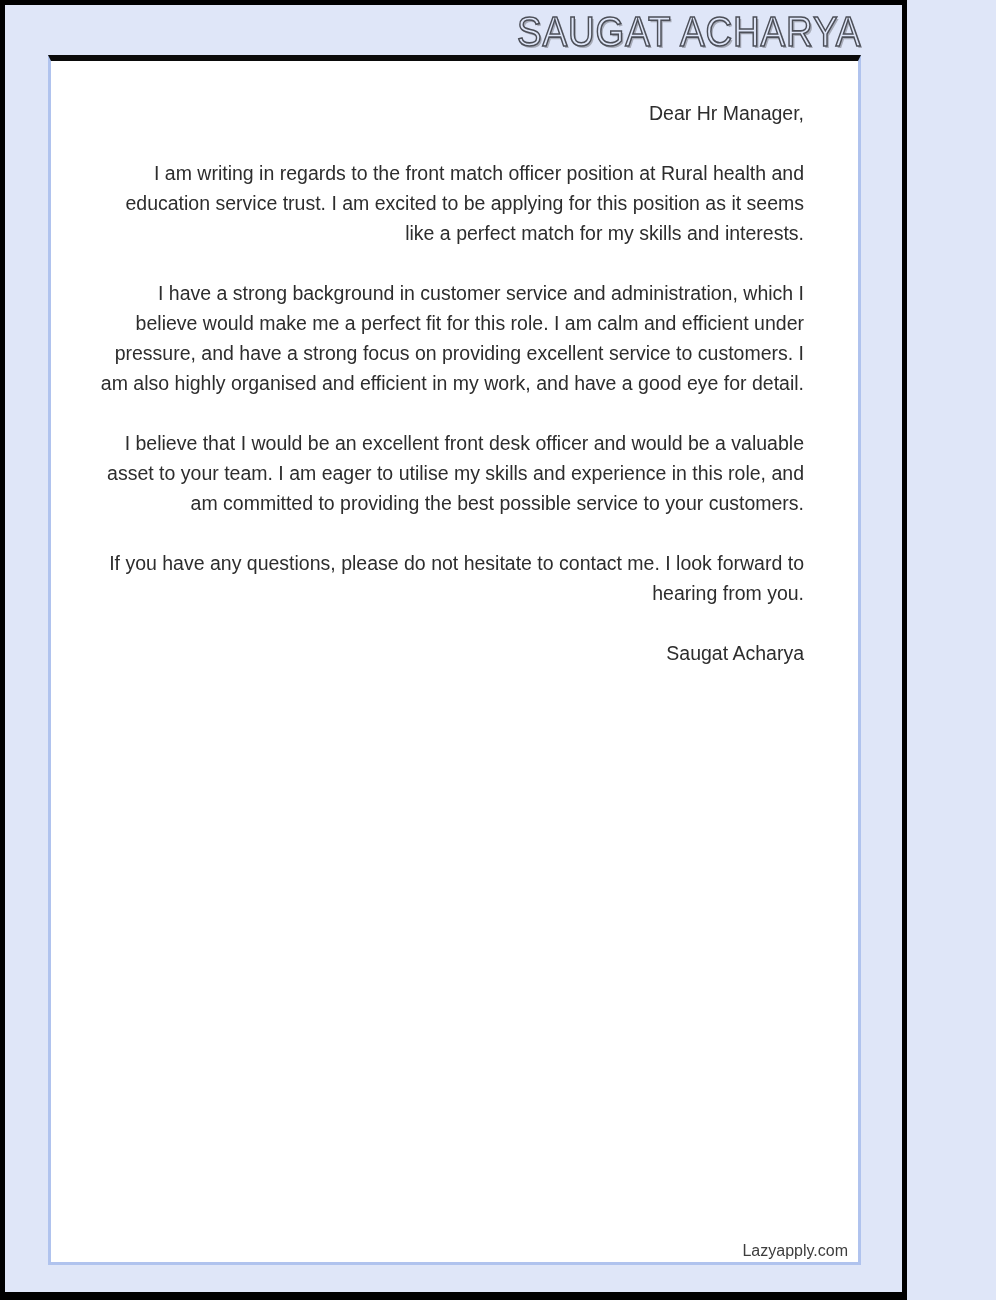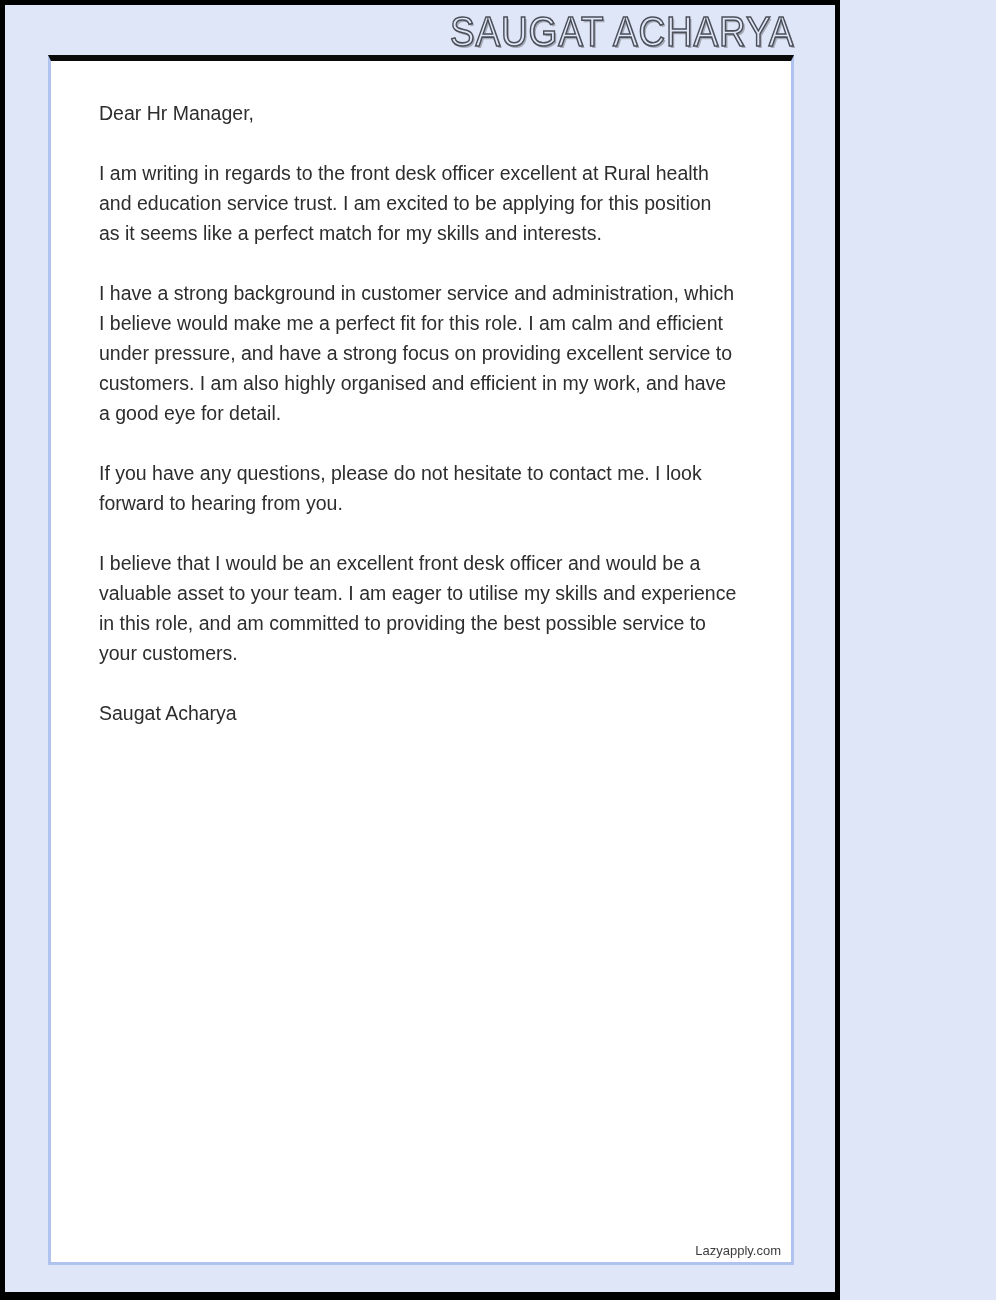--- a/index.html
+++ b/index.html
@@ -15,21 +15,21 @@
   }
   * { box-sizing: border-box; }
   html, body { margin: 0; padding: 0; }
   body {
     width: 996px;
     height: 1300px;
     font-family: "Liberation Sans", "DejaVu Sans", sans-serif;
     background: var(--page-background);
   }
   .frame {
-    width: 840px;
+    width: 907px;
     height: 1300px;
     border: 5px solid var(--frame-border);
     border-bottom-width: 8px;
     background: var(--page-background);
     padding: 0 41px 27px 43px;
     display: flex;
     flex-direction: column;
   }
   .masthead {
     height: 50px;
@@ -54,52 +54,53 @@
   .document {
     flex: 1;
     background: #ffffff;
     border: 3px solid var(--document-border);
     border-top: 6px solid var(--document-top-border);
     position: relative;
     padding: 37px 54px 30px 48px;
     color: var(--body-text);
     font-size: 19.5px;
     line-height: 30px;
+    text-align: right;
   }
   .letter p { margin: 0 0 30px 0; }
   .letter .signature { margin-bottom: 10px; }
   .letter .date {
     color: var(--date-link);
     cursor: pointer;
     margin-bottom: 0;
   }
   .footer-brand {
     position: absolute;
     right: 10px;
     bottom: 2px;
-    font-size: 13px;
+    font-size: 16px;
     line-height: 18px;
     color: var(--footer-text);
   }
 </style>
 </head>
 <body>
 
 <div class="frame">
 
   <div class="masthead">
     <div class="header-name">SAUGAT ACHARYA</div>
   </div>
 
   <div class="document">
     <div class="letter">
       <p>Dear Hr Manager,</p>
-      <p>I am writing in regards to the front desk officer excellent at Rural health and education service trust. I am excited to be applying for this position as it seems like a perfect match for my skills and interests.</p>
+      <p>I am writing in regards to the front match officer position at Rural health and education service trust. I am excited to be applying for this position as it seems like a perfect match for my skills and interests.</p>
       <p>I have a strong background in customer service and administration, which I believe would make me a perfect fit for this role. I am calm and efficient under pressure, and have a strong focus on providing excellent service to customers. I am also highly organised and efficient in my work, and have a good eye for detail.</p>
+      <p>I believe that I would be an excellent front desk officer and would be a valuable asset to your team. I am eager to utilise my skills and experience in this role, and am committed to providing the best possible service to your customers.</p>
       <p>If you have any questions, please do not hesitate to contact me. I look forward to hearing from you.</p>
-      <p>I believe that I would be an excellent front desk officer and would be a valuable asset to your team. I am eager to utilise my skills and experience in this role, and am committed to providing the best possible service to your customers.</p>
       <p class="signature">Saugat Acharya</p>
     </div>
 
     <div class="footer-brand">Lazyapply.com</div>
   </div>
 
 </div>
 
 </body></html>

